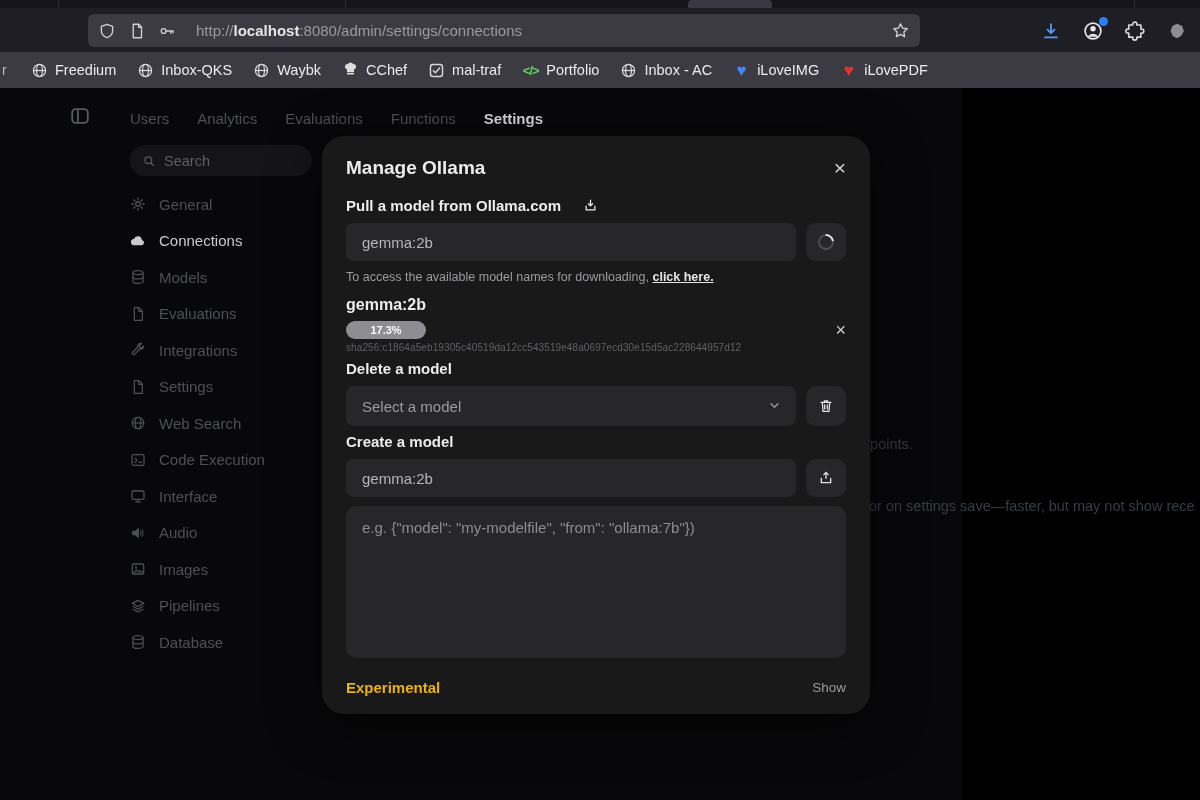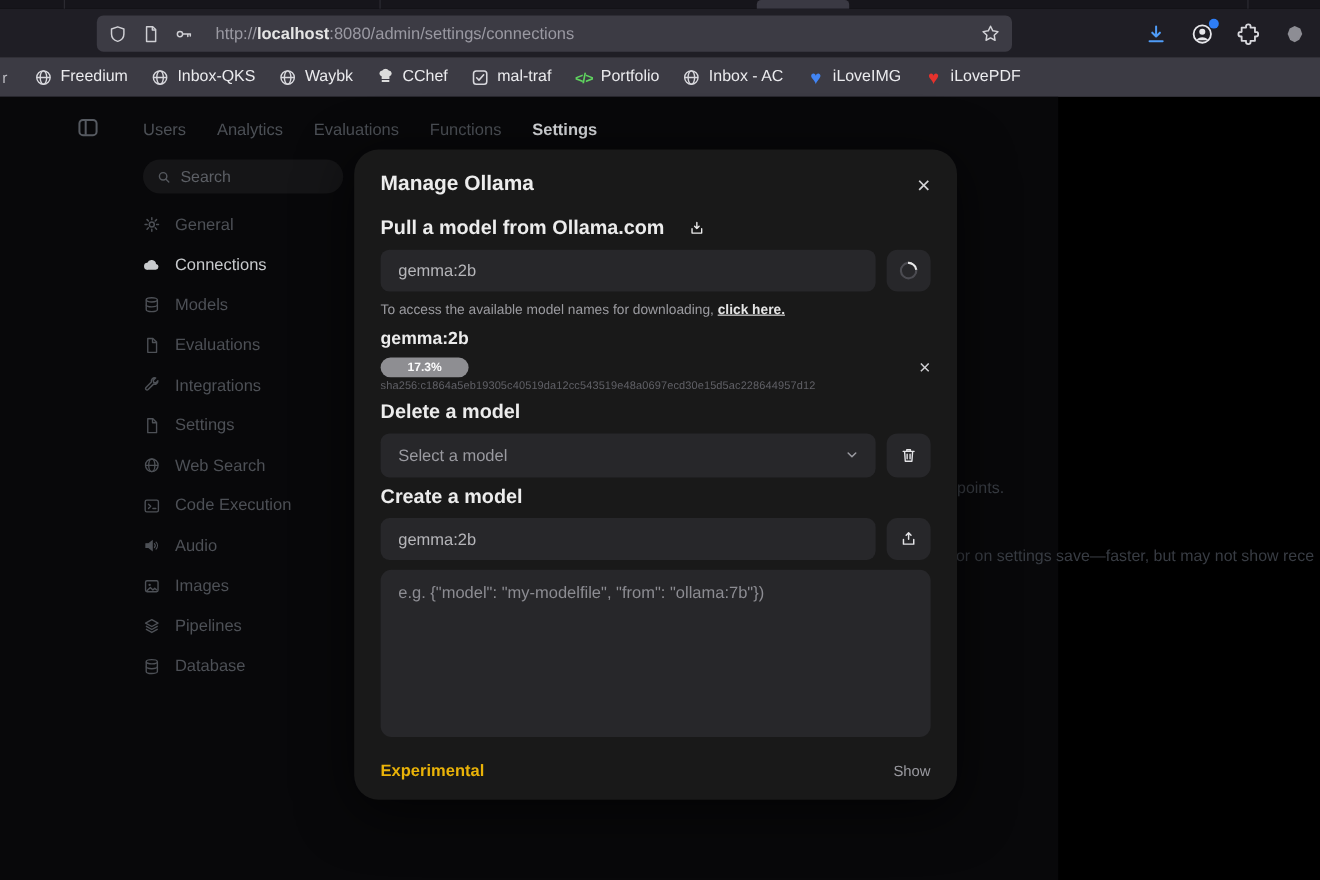--- a/index.html
+++ b/index.html
@@ -49,24 +49,24 @@
   .side-item { height:36.5px; display:flex; align-items:center; gap:13px; color:#4d5056; font-size:15px; }
   .side-item .ic { width:16px; height:16px; flex:0 0 auto; }
   .side-item.active { color:#c8cacd; }
   .bg-fragment { position:absolute; color:#383c43; font-size:14.5px; white-space:nowrap; }
   .frag1 { top:348px; left:862px; }
   .frag2 { top:410px; left:869px; }
 
   
   .modal { position:absolute; top:136px; left:322px; width:548px; background:#191919;
     border-radius:22px; box-shadow:0 10px 50px rgba(0,0,0,.65); padding:21px 24px 18px; color:#ececec; }
-  .modal-head { display:flex; justify-content:space-between; align-items:flex-end; }
+  .modal-head { display:flex; justify-content:space-between; align-items:flex-start; }
   .modal-title { font-size:19px; font-weight:700; }
   .close-x { font-size:21px; line-height:1; color:#d4d4d6; background:none; border:none; cursor:pointer; }
-  .section-label { font-size:18px; font-weight:700; display:flex; align-items:center; gap:22px; }
+  .section-label { font-size:15px; font-weight:700; display:flex; align-items:center; gap:22px; }
   .mt18 { margin-top:18px; } .mt16 { margin-top:7px; } .mt12 { margin-top:12px; }
   .mt10 { margin-top:9px; } .mt8 { margin-top:7px; }
   .row { display:flex; gap:10px; align-items:stretch; }
   .field { flex:1 1 auto; height:38px; background:#27272a; border:none; outline:none; border-radius:8px;
     padding:0 16px; color:#b6b6ba; font-size:15px; font-family:"Liberation Sans", sans-serif; }
   .field::placeholder { color:#8c8c92; }
   .sq-btn { flex:0 0 40px; width:40px; border:none; background:#27272a; border-radius:10px;
     display:flex; align-items:center; justify-content:center; color:#e4e4e7; cursor:pointer; }
   .sq-btn svg { width:16px; height:16px; }
   .spinner { width:16px; height:16px; border-radius:50%; border:2px solid #4b4b51; border-top-color:#e8e8e8;
@@ -422,20 +422,26 @@
           <span>Web Search</span>
         </div>
       <div class="side-item">
           <svg class="ic">
             <use href="#i-terminal"></use>
           </svg>
           <span>Code Execution</span>
         </div>
       <div class="side-item">
           <svg class="ic">
+            <use href="#i-monitor"></use>
+          </svg>
+          <span>Interface</span>
+        </div>
+      <div class="side-item">
+          <svg class="ic">
             <use href="#i-speaker"></use>
           </svg>
           <span>Audio</span>
         </div>
       <div class="side-item">
           <svg class="ic">
             <use href="#i-image"></use>
           </svg>
           <span>Images</span>
         </div>

